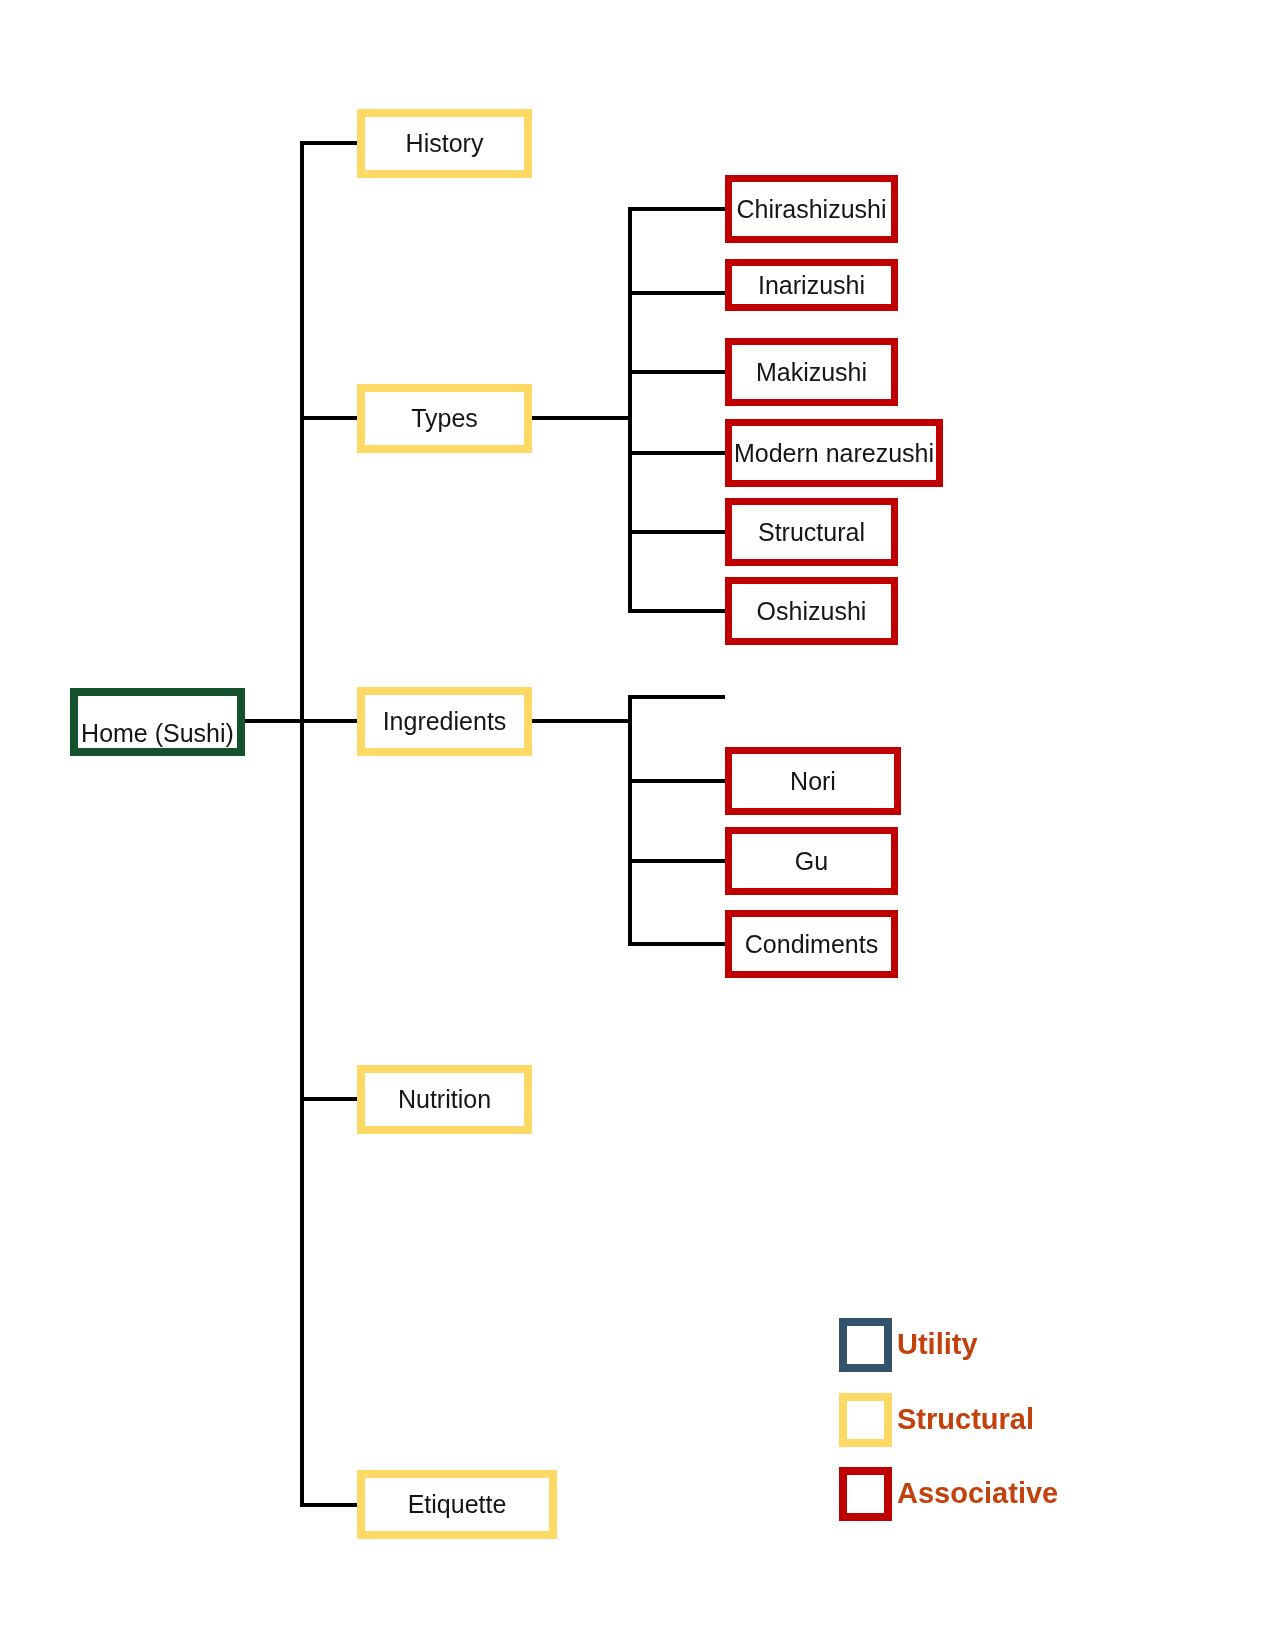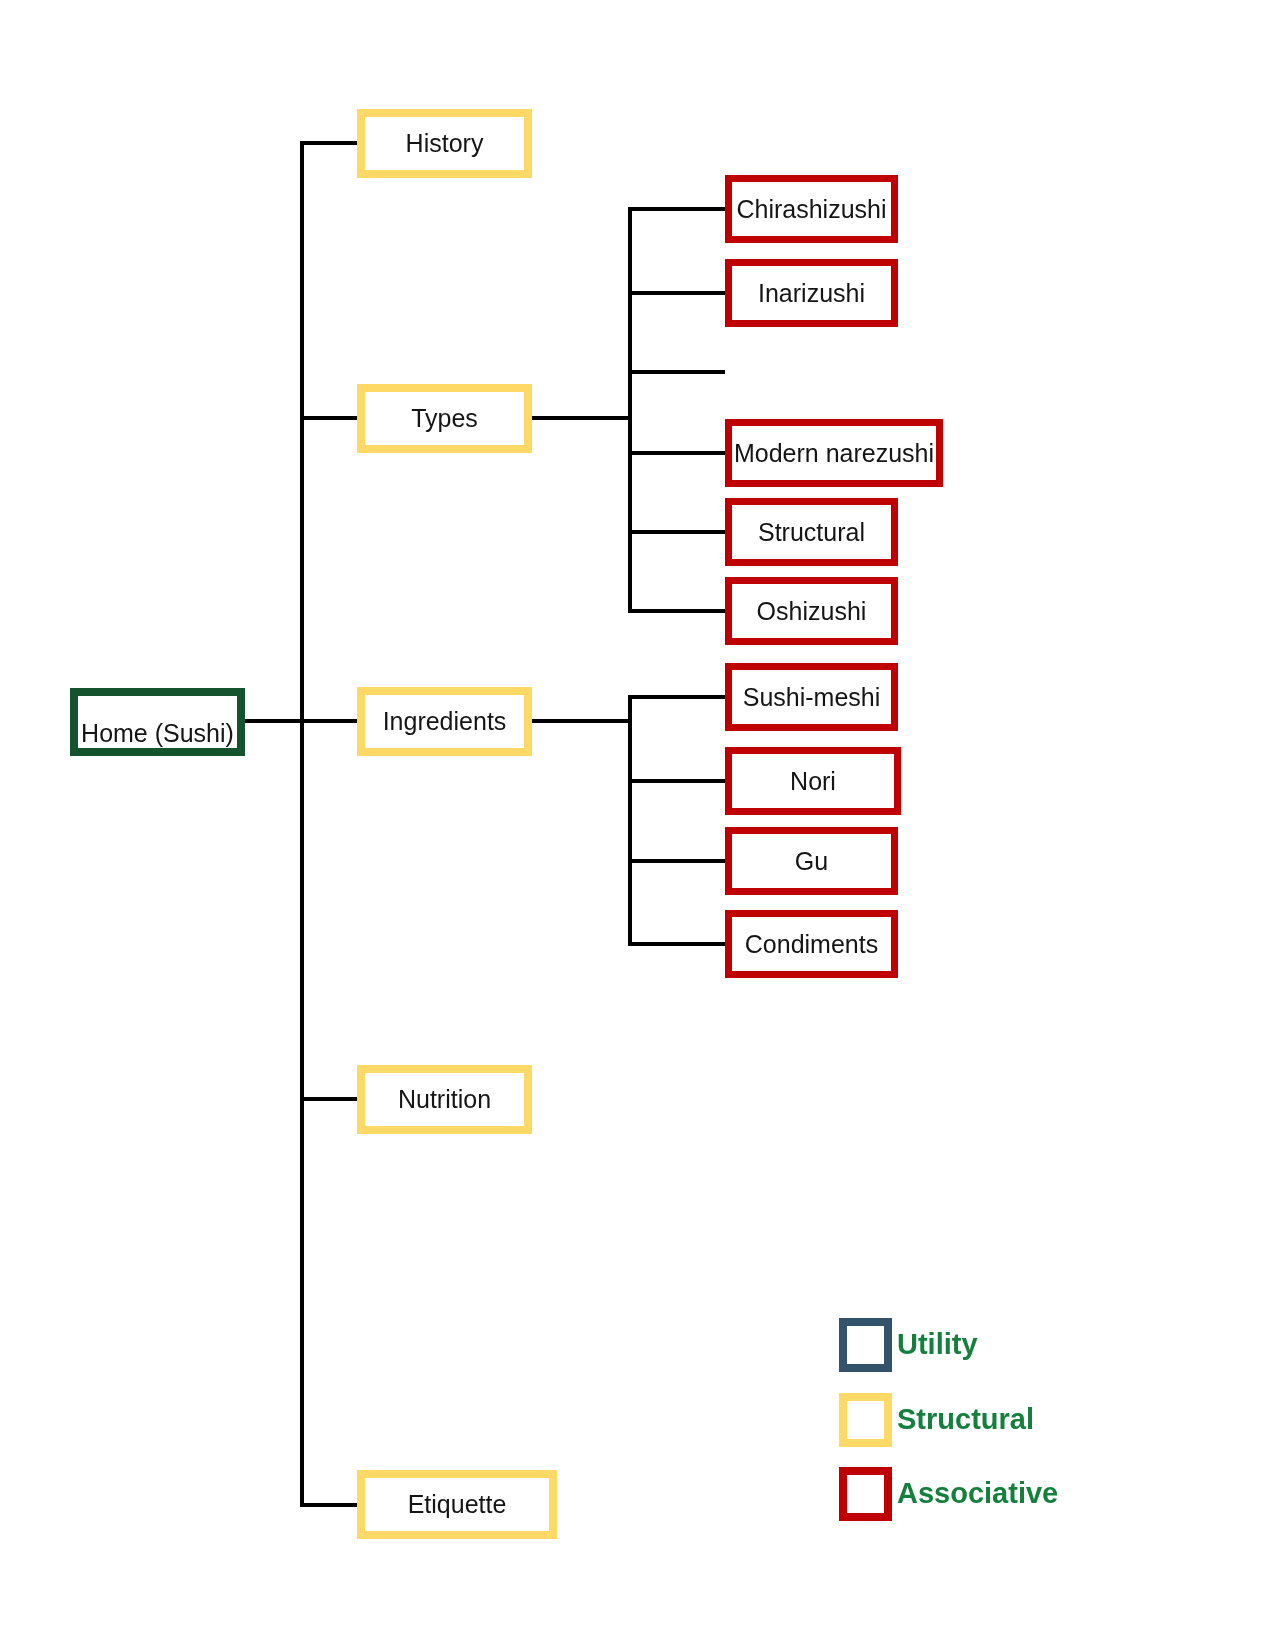--- a/index.html
+++ b/index.html
@@ -36,21 +36,21 @@
     box-sizing: border-box;
     background: #ffffff;
   }
   .legend-swatch.utility     { border: 8px solid #33536C; }
   .legend-swatch.structural  { border: 8px solid #FFD966; }
   .legend-swatch.associative { border: 8px solid #C00000; }
   .legend-label {
     position: absolute;
     font-weight: bold;
     font-size: 29px;
-    color: #15803d;
+    color: #c2410c;
     white-space: nowrap;
   }
 </style>
 </head>
 <body>
 
 <div class="canvas">
 
   <div class="line" style="left:243px; top:719px; width:114px; height:4px;"></div>
 
@@ -98,40 +98,40 @@
   </div>
 
   <div class="node structural" style="left:357px; top:1470px; width:200px; height:69px;">
     <span>Etiquette</span>
   </div>
 
   <div class="node associative" style="left:725px; top:175px; width:173px; height:68px;">
     <span>Chirashizushi</span>
   </div>
 
-  <div class="node associative" style="left:725px; top:259px; width:173px; height:68px;">
+  <div class="node associative" style="left:725px; top:259px; width:173px; height:52px;">
     <span>Inarizushi</span>
   </div>
 
+  <div class="node associative" style="left:725px; top:338px; width:173px; height:68px;">
+    <span>Makizushi</span>
+  </div>
 
   <div class="node associative" style="left:725px; top:419px; width:218px; height:68px;">
     <span>Modern narezushi</span>
   </div>
 
   <div class="node associative" style="left:725px; top:498px; width:173px; height:68px;">
     <span>Structural</span>
   </div>
 
   <div class="node associative" style="left:725px; top:577px; width:173px; height:68px;">
     <span>Oshizushi</span>
   </div>
 
-  <div class="node associative" style="left:725px; top:663px; width:173px; height:68px;">
-    <span>Sushi-meshi</span>
-  </div>
 
   <div class="node associative" style="left:725px; top:747px; width:176px; height:68px;">
     <span>Nori</span>
   </div>
 
   <div class="node associative" style="left:725px; top:827px; width:173px; height:68px;">
     <span>Gu</span>
   </div>
 
   <div class="node associative" style="left:725px; top:910px; width:173px; height:68px;">

